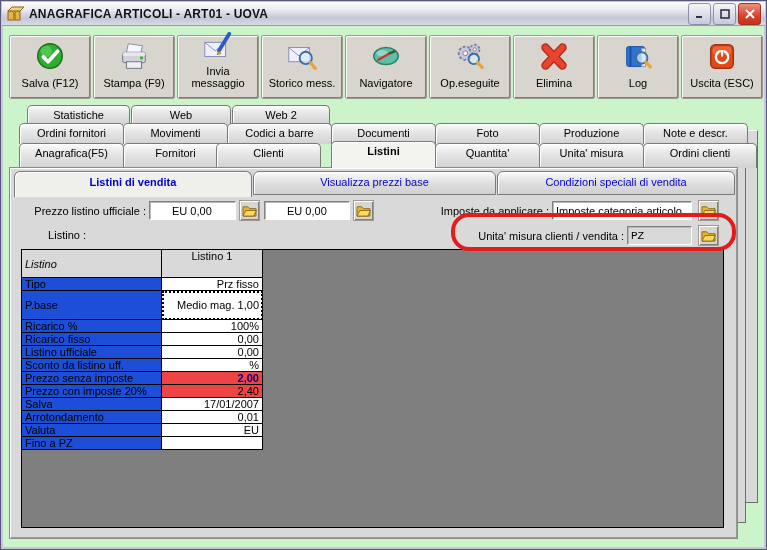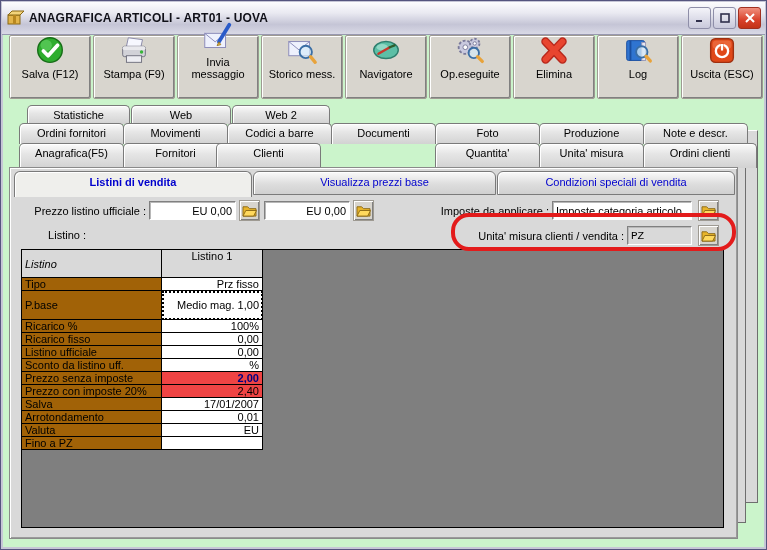--- a/index.html
+++ b/index.html
@@ -5,36 +5,36 @@
   html,body{margin:0;padding:0;background:#9aa0a6;}
   #window{
     position:relative;width:767px;height:550px;box-sizing:border-box;
     background:#CBF4CB;border:1px solid #55557E;
     box-shadow:inset 0 0 0 2px #C6C6D6;
     font-family:"Liberation Sans","DejaVu Sans",sans-serif;
     overflow:hidden;
   }
   
   .titlebar{
-    position:absolute;left:1px;top:1px;right:1px;height:33px;
+    position:absolute;left:1px;top:1px;right:1px;height:24px;
     background:linear-gradient(180deg,#FDFDFE 0%,#E9E9F1 35%,#C5C5D6 70%,#D9D9E6 100%);
     border-bottom:1px solid #9898B0;
     display:flex;align-items:center;padding:0 4px;box-sizing:border-box;
   }
   .title-text{font-size:12px;font-weight:bold;color:#101018;margin-left:5px;letter-spacing:.2px;}
   .controls{margin-left:auto;display:flex;gap:2px;}
   .ctl{width:21px;height:20px;border-radius:3px;border:1px solid #8E8EA8;
     background:linear-gradient(180deg,#F4F4F9,#C9C9DB);display:flex;align-items:center;justify-content:center;}
   .ctl.close{background:linear-gradient(180deg,#F0907E,#D9412B 60%,#C23318);border-color:#A03020;}
   
   .toolbar{position:absolute;left:8px;top:34px;display:flex;gap:2px;}
   .tbtn{width:82px;height:64px;box-sizing:border-box;background:#D8D5CE;
     border:1px solid #9E9A92;border-radius:2px;
     box-shadow:inset 1px 1px 0 #FFFFFF, inset -1px -1px 0 #808080;
-    display:flex;flex-direction:column;align-items:center;justify-content:flex-end;padding-bottom:18px;cursor:default;}
+    display:flex;flex-direction:column;align-items:center;justify-content:flex-end;padding-bottom:9px;cursor:default;}
   .ticon{flex:1;display:flex;align-items:center;justify-content:center;}
   .tlabel{font-size:11px;line-height:12px;text-align:center;white-space:pre-line;color:#000;}
   
   .tab{position:absolute;box-sizing:border-box;height:20px;
     border:1px solid #7A7A7A;border-bottom:none;border-radius:5px 5px 0 0;
     background:linear-gradient(180deg,#FBFBFB,#E6E6E6 40%,#D2D2D2);
     box-shadow:inset 1px 1px 0 #FFFFFF;
     font-size:11px;text-align:center;padding-top:3px;color:#000;cursor:default;}
   .tab.r1{top:104px;height:19px;z-index:1;}
   .tab.r2{top:122px;height:21px;z-index:2;}
@@ -54,21 +54,21 @@
   
   .page{position:absolute;left:8px;top:166px;width:729px;height:372px;z-index:5;
     background:#D9D9D9;border:1px solid #8A8A8A;box-sizing:border-box;
     box-shadow:inset 1px 1px 0 #FFFFFF, inset -1px -1px 0 #9A9A9A;}
   
   .flabel{position:absolute;font-size:11px;color:#000;text-align:right;z-index:8;}
   .tinput{position:absolute;box-sizing:border-box;height:19px;background:#FFFFFF;
     border:1px solid;border-color:#808080 #FFFFFF #FFFFFF #808080;
     box-shadow:inset 1px 1px 0 #B8B8B8;
     font-family:"Liberation Sans","DejaVu Sans",sans-serif;font-size:11px;padding:1px 3px;z-index:8;}
-  .tinput.right{text-align:right;padding-left:22px;}
+  .tinput.right{padding-left:22px;}
   .tinput.gray{background:#D9D9D9;}
   .folderbtn{position:absolute;width:21px;height:21px;box-sizing:border-box;z-index:8;
     background:#D8D5CE;border:1px solid #9E9A92;
     box-shadow:inset 1px 1px 0 #FFFFFF, inset -1px -1px 0 #808080;
     display:flex;align-items:center;justify-content:center;cursor:pointer;}
   .combo{position:absolute;left:91px;top:224px;width:280px;height:20px;box-sizing:border-box;z-index:8;
     background:#FFFFFF;border:1px solid;border-color:#808080 #FFFFFF #FFFFFF #808080;
     box-shadow:inset 1px 1px 0 #B8B8B8;font-size:11px;display:flex;align-items:center;margin-top:31px;}
   .combo .ctext{flex:1;padding-left:4px;}
   .combo .carrow{width:17px;height:16px;margin-right:1px;background:#D8D5CE;border:1px solid #9E9A92;
@@ -79,21 +79,21 @@
   .grayblock{position:absolute;left:20px;top:248px;width:703px;height:279px;box-sizing:border-box;
     background:#7F7F7F;border:1px solid #000;z-index:8;}
   table.listini{position:absolute;left:20px;top:248px;z-index:9;border-collapse:collapse;table-layout:fixed;
     width:229px;font-size:11px;background:#FFF;}
   table.listini th,table.listini td{border:1px solid #000;overflow:hidden;white-space:nowrap;padding:0 3px;}
   table.listini thead th{height:27px;background:#D9D9D9;font-weight:normal;}
   th.hcol1{width:133px;text-align:left;vertical-align:middle;font-style:italic;}
   th.hcol2{width:94px;text-align:center;vertical-align:top;padding-top:4px;}
   table.listini tbody tr{height:13px;}
   table.listini tbody tr.tall{height:29px;}
-  td.lab{background:#a16207;text-align:left;}
+  td.lab{background:#1d4ed8;text-align:left;}
   td.val{background:#FFFFFF;text-align:right;}
   td.val-cyan{background:#ef4444;}
   td.val-bold{font-weight:bold;color:#000080;}
   td.val-sel{outline:2px dotted #000;outline-offset:-2px;white-space:pre-line;line-height:13px;vertical-align:middle;}
   
   .red-ellipse{position:absolute;left:450px;top:212px;width:285px;height:38px;box-sizing:border-box;
     border:4px solid #E31B1B;border-radius:18px;z-index:20;pointer-events:none;}
 </style>
 </head>
 <body>
@@ -242,20 +242,21 @@
   <div class="tab r2" style="left:434px;width:105px;">Foto</div>
   <div class="tab r2" style="left:538px;width:105px;">Produzione</div>
   <div class="tab r2" style="left:642px;width:105px;">Note e descr.</div>
 
   <div class="strip" id="strip1"></div>
   <div class="strip" id="strip2"></div>
 
   <div class="tab r3" style="left:18px;width:105px;">Anagrafica(F5)</div>
   <div class="tab r3" style="left:122px;width:105px;">Fornitori</div>
   <div class="tab r3" style="left:215px;width:105px;">Clienti</div>
+  <div class="tab r3 active-main" style="left:330px;width:105px;">Listini</div>
   <div class="tab r3" style="left:434px;width:105px;">Quantita'</div>
   <div class="tab r3" style="left:538px;width:105px;">Unita' misura</div>
   <div class="tab r3" style="left:642px;width:114px;">Ordini clienti</div>
 
   <div class="page"></div>
 
   <div class="subtab active" style="left:13px;width:238px;">Listini di vendita</div>
   <div class="subtab" style="left:252px;width:243px;">Visualizza prezzi base</div>
   <div class="subtab" style="left:496px;width:238px;">Condizioni speciali di vendita</div>
 

